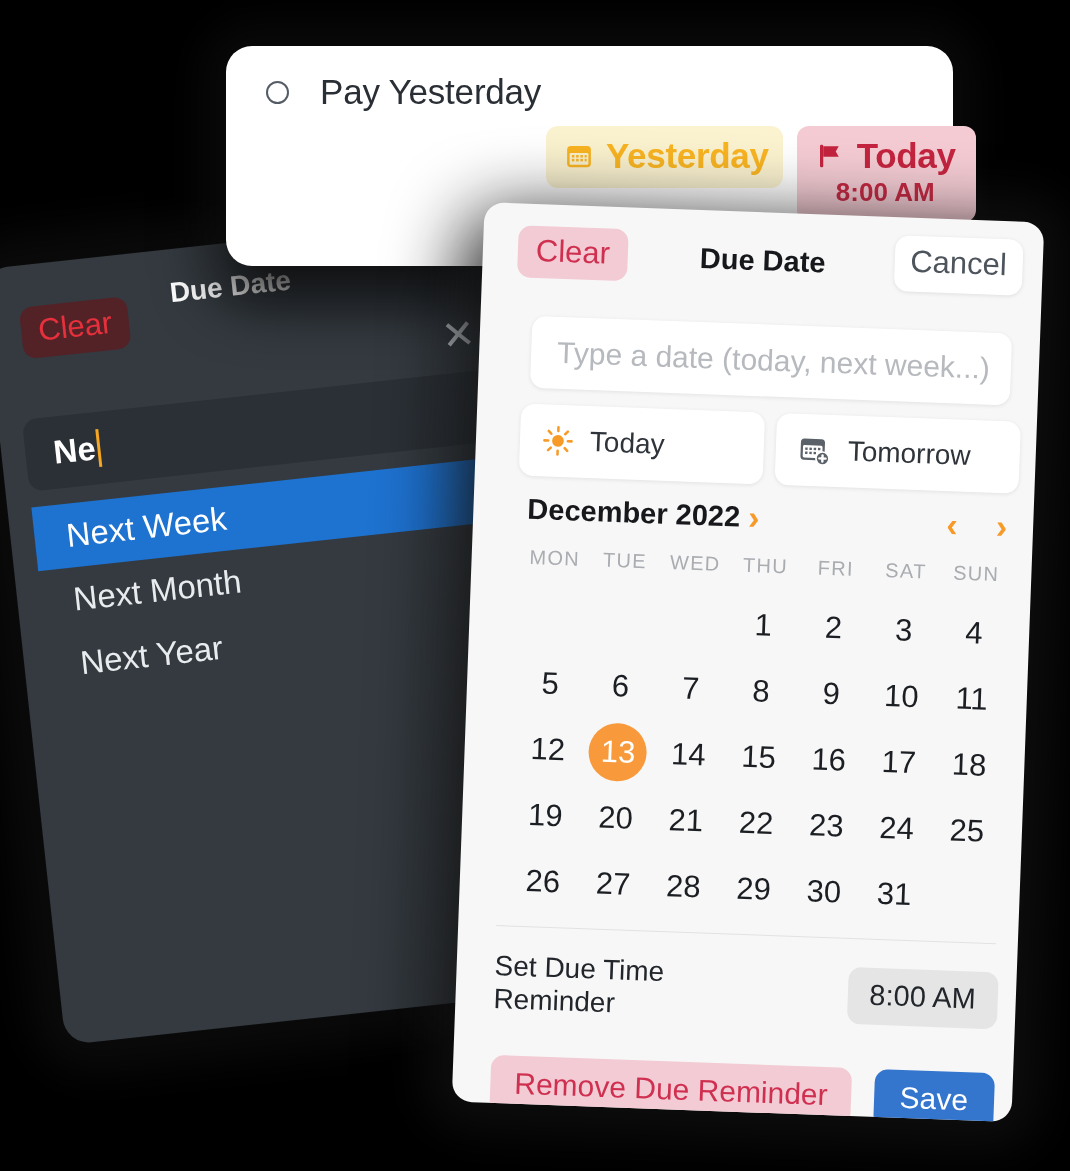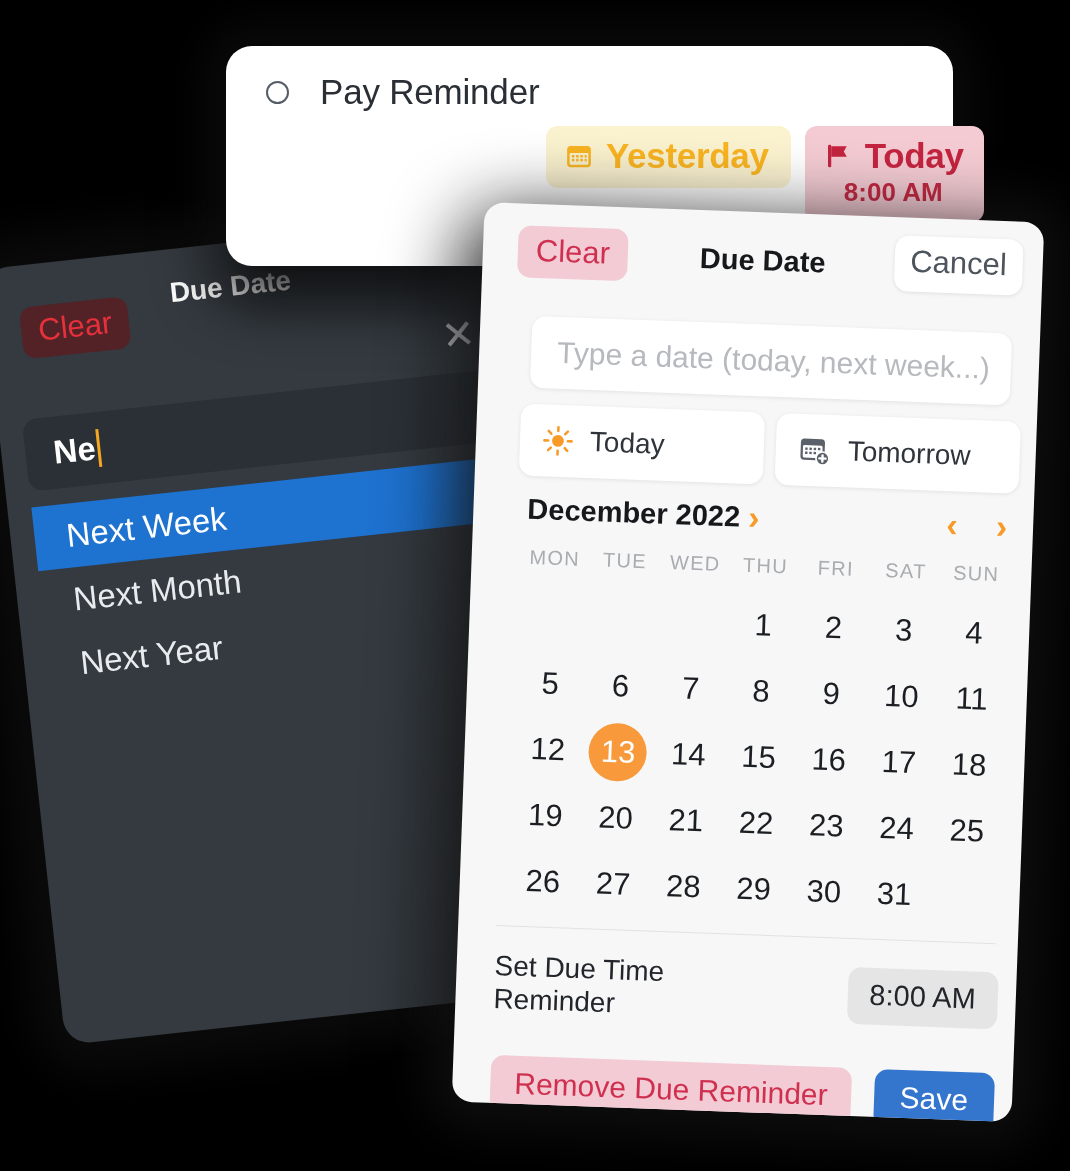--- a/index.html
+++ b/index.html
@@ -28,21 +28,21 @@
     border-radius: 50%; flex: none;
   }
   #task-title {
     margin-left: 31px; font-size: 35px; color: #2a2f36;
     letter-spacing: -0.2px; white-space: nowrap;
   }
   #task-pills { display: flex; align-items: flex-start; gap: 14px; padding: 14px 0 0 320px; }
   .pill { border-radius: 12px; padding: 8px 16px; }
   #pill-yesterday {
     background: #FBF2CF; display: flex; align-items: center; gap: 12px;
-    padding: 10px 22px 12px 18px;
+    padding: 10px 14px 12px 18px;
   }
   #pill-yesterday .pill-label { font-size: 35px; font-weight: bold; color: #F9B420; letter-spacing: -0.3px; }
   #pill-today {
     background: #F4CBD3; padding: 10px 20px 14px 18px;
     display: flex; flex-direction: column; align-items: flex-start;
   }
   #pill-today-row { display: flex; align-items: center; gap: 12px; }
   #pill-today .pill-label { font-size: 35px; font-weight: bold; color: #C4243F; letter-spacing: -0.3px; }
   #pill-today-time { font-size: 26px; font-weight: bold; color: #C4243F; align-self: center; margin-top: 1px; }
 
@@ -184,21 +184,21 @@
   .ico { flex: none; display: inline-flex; align-items: center; justify-content: center; }
 </style>
 </head>
 <body>
 
 <div id="stage">
 
   <div id="task-card" class="card">
     <div id="task-row">
       <div class="radio-circle"></div>
-      <div id="task-title">Pay Reminder</div>
+      <div id="task-title">Pay Yesterday</div>
     </div>
     <div id="task-pills">
       <div class="pill" id="pill-yesterday">
         <span class="ico">
           <svg width="30" height="30" viewBox="0 0 24 24">
               <rect x="2.5" y="4" width="19" height="17" rx="3" fill="#F9B420"></rect>
               <rect x="4.5" y="9.5" width="15" height="9.5" rx="1" fill="#FBF2CF"></rect>
               <g fill="#F9B420">
                 <rect x="6.3" y="11.2" width="2" height="2"></rect>
                 <rect x="9.7" y="11.2" width="2" height="2"></rect>

